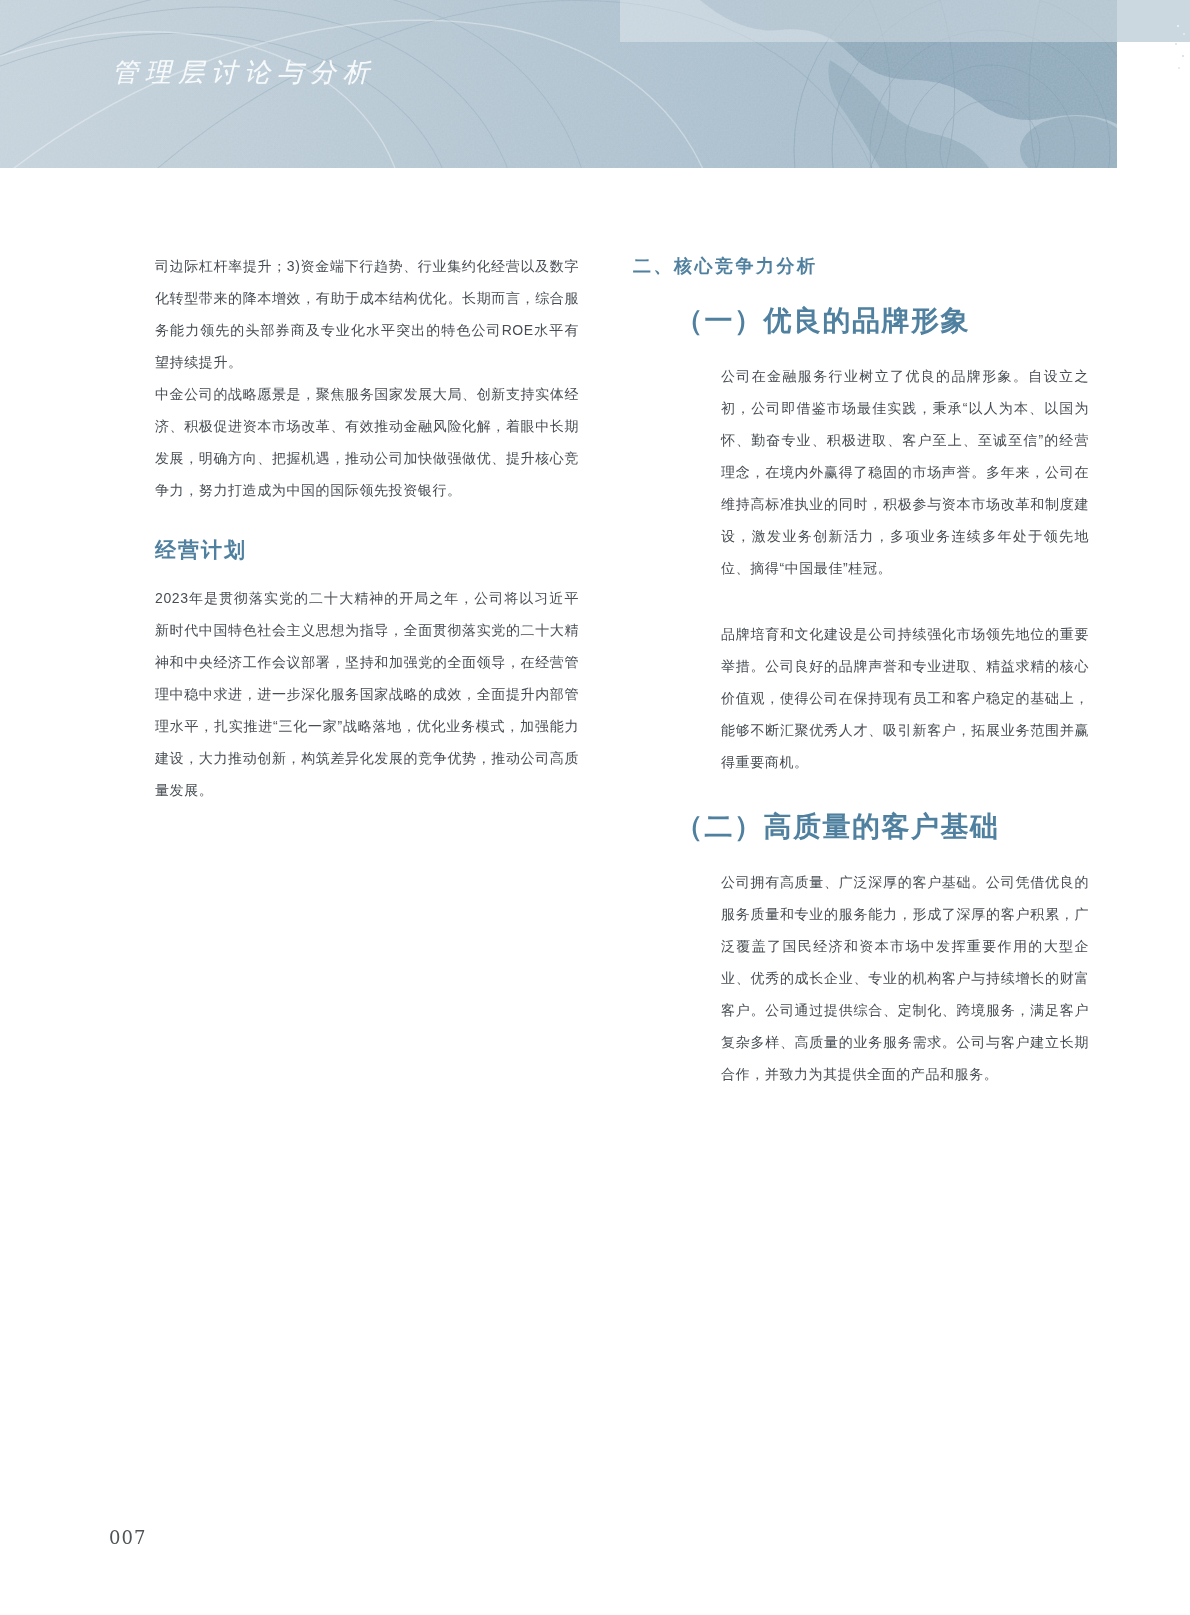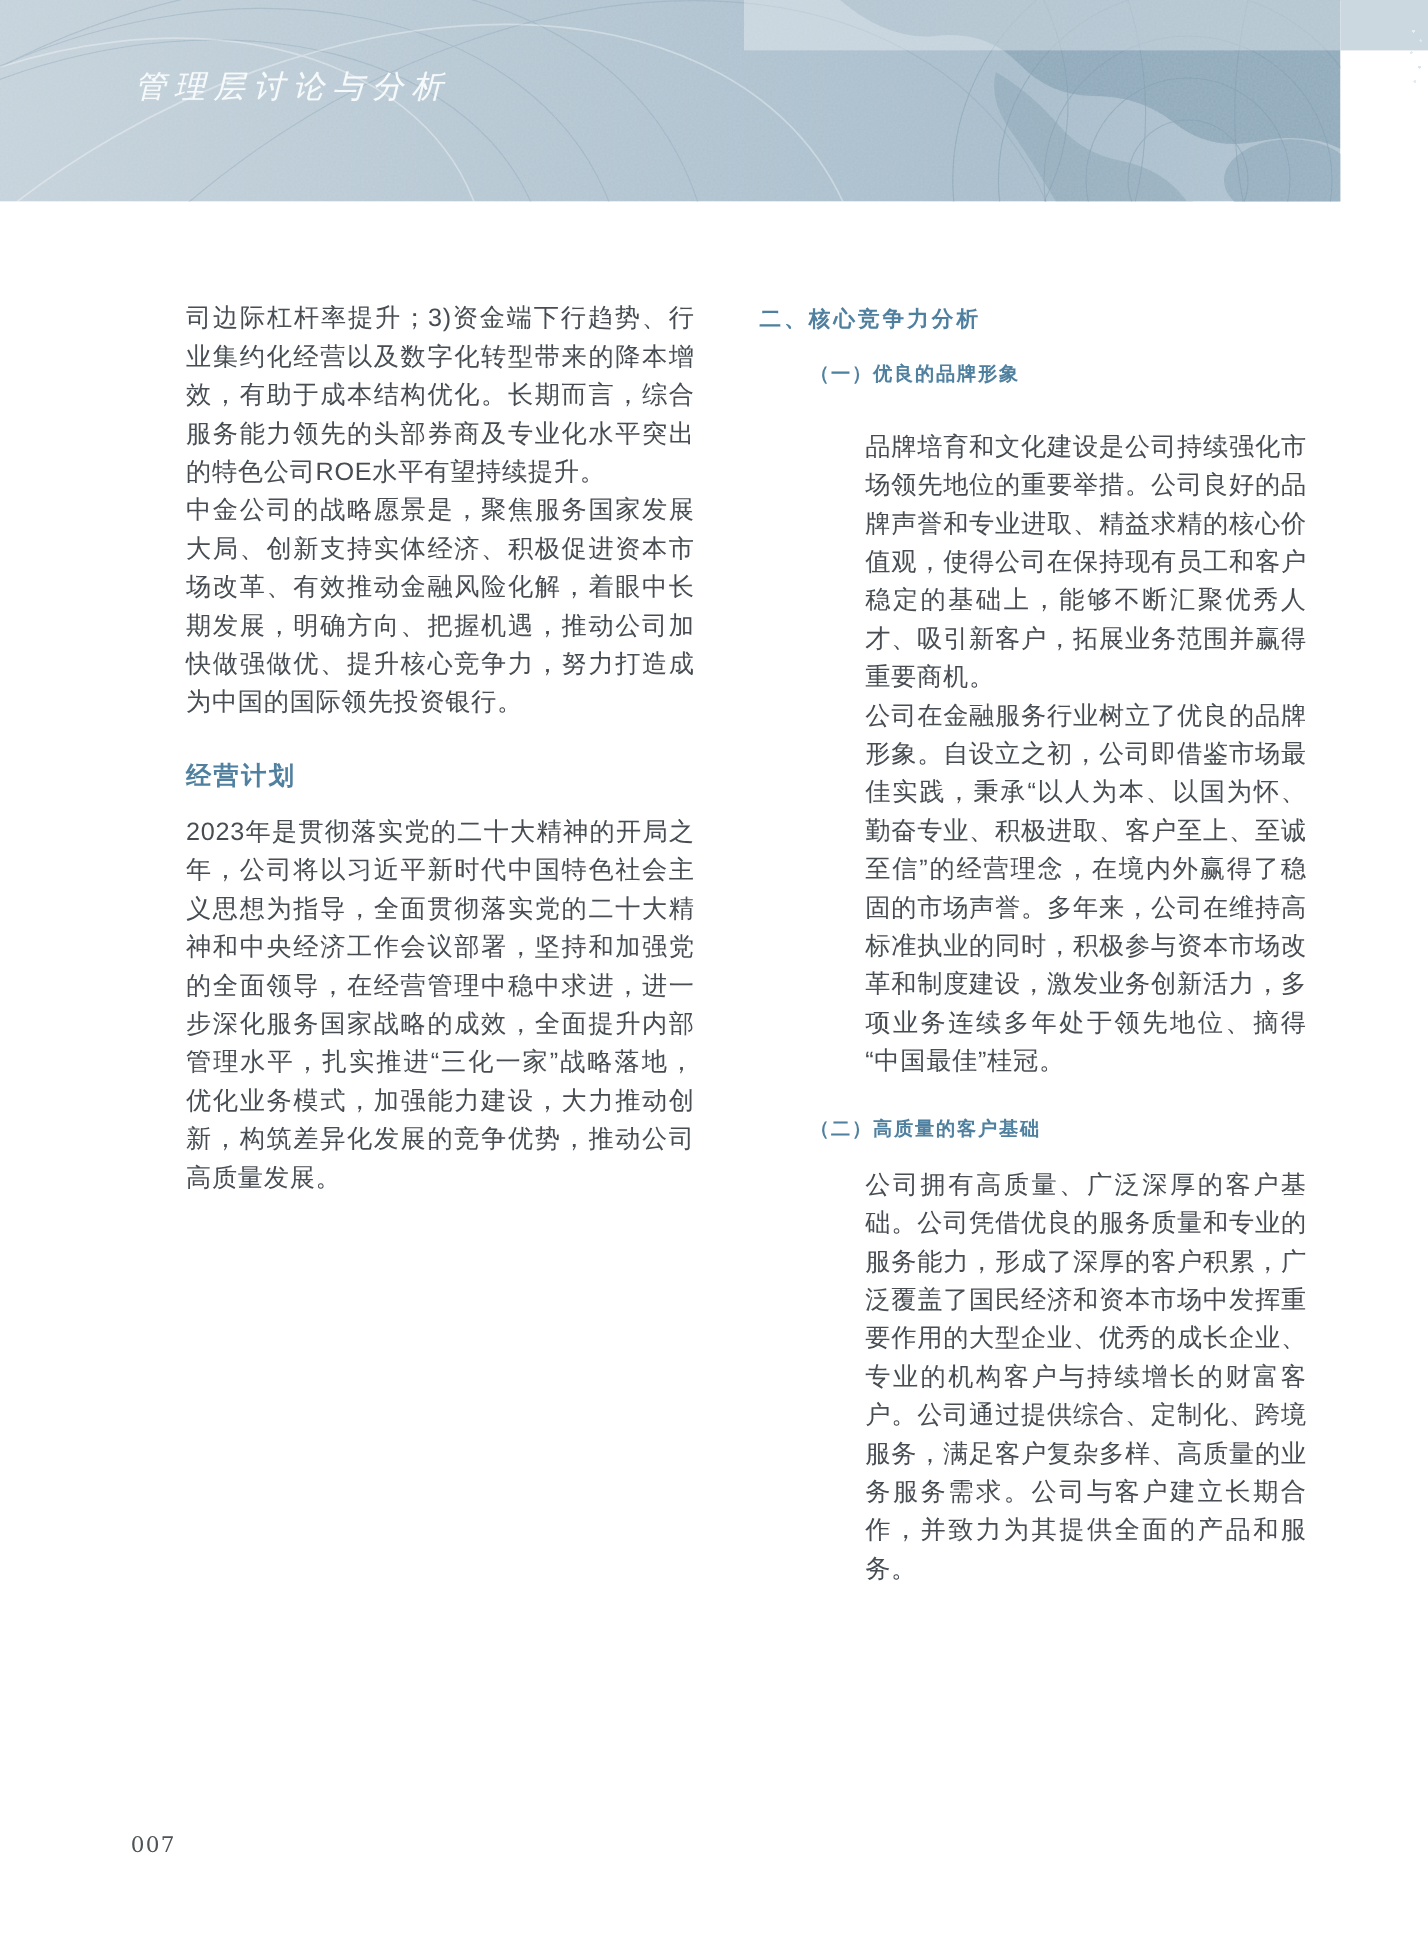--- a/index.html
+++ b/index.html
@@ -62,21 +62,21 @@
     left: 155px; top: 250px;
     width: 424px;
   }
   .col-right {
     position: absolute;
     left: 633px; top: 250px;
     width: 460px;
   }
   p.body {
     margin: 0;
-    font-size: 21px;
+    font-size: 14px;
     line-height: 32px;
     letter-spacing: 0.6px;
     color: #474d53;
     text-align: justify;
   }
   .col-left h2 {
     margin: 30px 0 18px 0;
     font-size: 21px;
     font-weight: bold;
     letter-spacing: 2px;
@@ -86,21 +86,21 @@
 
   .col-right h2.main-heading {
     margin: 4px 0 0 0;
     font-size: 18px;
     font-weight: bold;
     letter-spacing: 2.5px;
     color: #50809f;
   }
   .col-right h3.sub-heading {
     margin: 24px 0 20px 42px;
-    font-size: 16px;
+    font-size: 28px;
     font-weight: bold;
     letter-spacing: 1.5px;
     color: #50809f;
   }
   .col-right p.body {
     margin-left: 88px;
     width: 368px;
   }
   .col-right .para-gap { margin-top: 34px; }
   .col-right .subsection-gap { margin-top: 30px; }
@@ -182,22 +182,22 @@
 
     <h2>经营计划</h2>
     <p class="body">2023年是贯彻落实党的二十大精神的开局之年，公司将以习近平新时代中国特色社会主义思想为指导，全面贯彻落实党的二十大精神和中央经济工作会议部署，坚持和加强党的全面领导，在经营管理中稳中求进，进一步深化服务国家战略的成效，全面提升内部管理水平，扎实推进“三化一家”战略落地，优化业务模式，加强能力建设，大力推动创新，构筑差异化发展的竞争优势，推动公司高质量发展。</p>
   </div>
 
   <div class="col-right">
     <h2 class="main-heading">二、核心竞争力分析</h2>
 
     <div>
       <h3 class="sub-heading">（一）优良的品牌形象</h3>
+      <p class="body">公司在金融服务行业树立了优良的品牌形象。自设立之初，公司即借鉴市场最佳实践，秉承“以人为本、以国为怀、勤奋专业、积极进取、客户至上、至诚至信”的经营理念，在境内外赢得了稳固的市场声誉。多年来，公司在维持高标准执业的同时，积极参与资本市场改革和制度建设，激发业务创新活力，多项业务连续多年处于领先地位、摘得“中国最佳”桂冠。</p>
       <p class="body para-gap">品牌培育和文化建设是公司持续强化市场领先地位的重要举措。公司良好的品牌声誉和专业进取、精益求精的核心价值观，使得公司在保持现有员工和客户稳定的基础上，能够不断汇聚优秀人才、吸引新客户，拓展业务范围并赢得重要商机。</p>
-      <p class="body">公司在金融服务行业树立了优良的品牌形象。自设立之初，公司即借鉴市场最佳实践，秉承“以人为本、以国为怀、勤奋专业、积极进取、客户至上、至诚至信”的经营理念，在境内外赢得了稳固的市场声誉。多年来，公司在维持高标准执业的同时，积极参与资本市场改革和制度建设，激发业务创新活力，多项业务连续多年处于领先地位、摘得“中国最佳”桂冠。</p>
     </div>
 
     <div class="subsection-gap">
       <h3 class="sub-heading">（二）高质量的客户基础</h3>
       <p class="body">公司拥有高质量、广泛深厚的客户基础。公司凭借优良的服务质量和专业的服务能力，形成了深厚的客户积累，广泛覆盖了国民经济和资本市场中发挥重要作用的大型企业、优秀的成长企业、专业的机构客户与持续增长的财富客户。公司通过提供综合、定制化、跨境服务，满足客户复杂多样、高质量的业务服务需求。公司与客户建立长期合作，并致力为其提供全面的产品和服务。</p>
     </div>
   </div>
 
   <div class="page-number">007</div>
 

